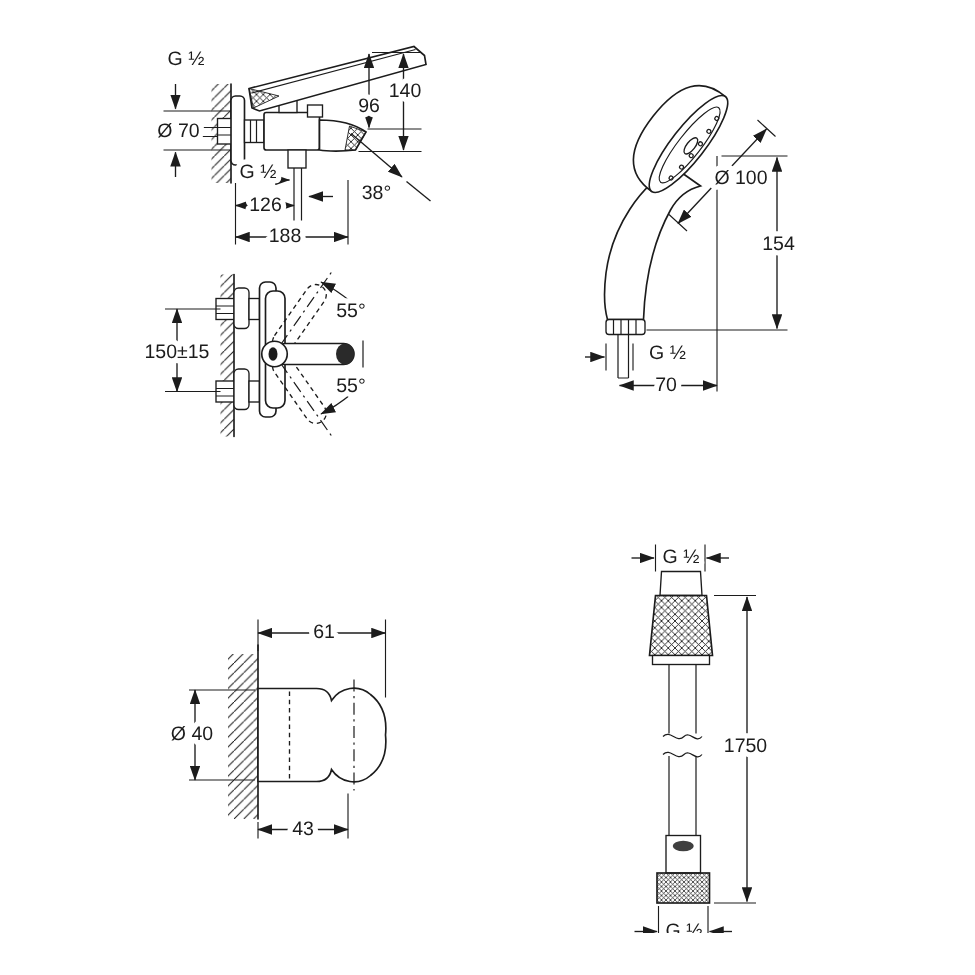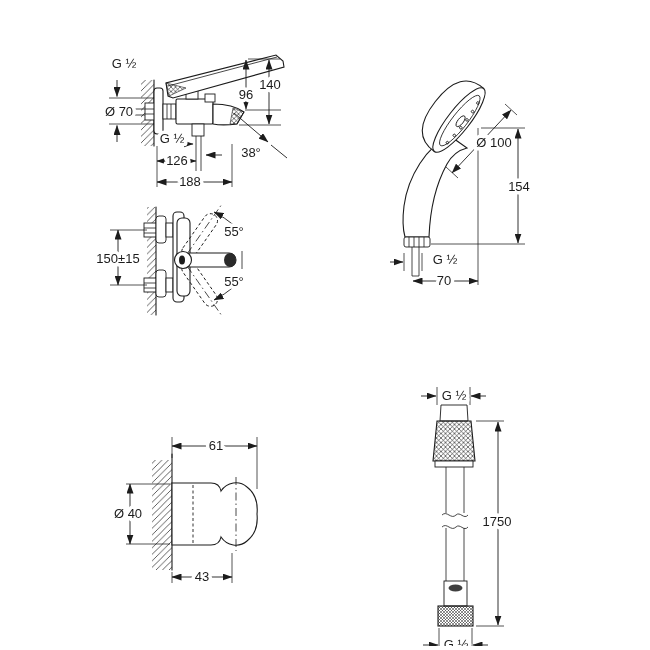--- a/index.html
+++ b/index.html
@@ -1,16 +1,16 @@
 <!DOCTYPE html>
 <html><head>
 <meta charset="utf-8">
 <style>
   html,body { margin:0; padding:0; background:#ffffff; }
-  .page { width:650px; height:622px; background:#ffffff; position:relative;margin-top:24px; }
+  .page { width:650px; height:622px; background:#ffffff; position:relative; }
   svg { display:block; }
   .ln   { stroke:#1c1c1c; stroke-width:1.1; fill:none; stroke-linecap:round; }
   .part { fill:#ffffff; stroke:#1c1c1c; stroke-width:1.1; }
   .part-thin { fill:#ffffff; stroke:#1c1c1c; stroke-width:0.9; }
   .thin { stroke:#1c1c1c; stroke-width:0.8; fill:none; }
   .dimline { stroke:#1c1c1c; stroke-width:0.9; fill:none; }
   .ext  { stroke:#1c1c1c; stroke-width:0.75; fill:none; }
   .dash { stroke:#1c1c1c; stroke-width:0.9; fill:none; stroke-dasharray:3 2.5; }
   .cline { stroke:#1c1c1c; stroke-width:0.8; fill:none; stroke-dasharray:8 3 1.5 3; }
   .dim { font-family:"Liberation Sans", sans-serif; font-size:13px; fill:#1c1c1c;

